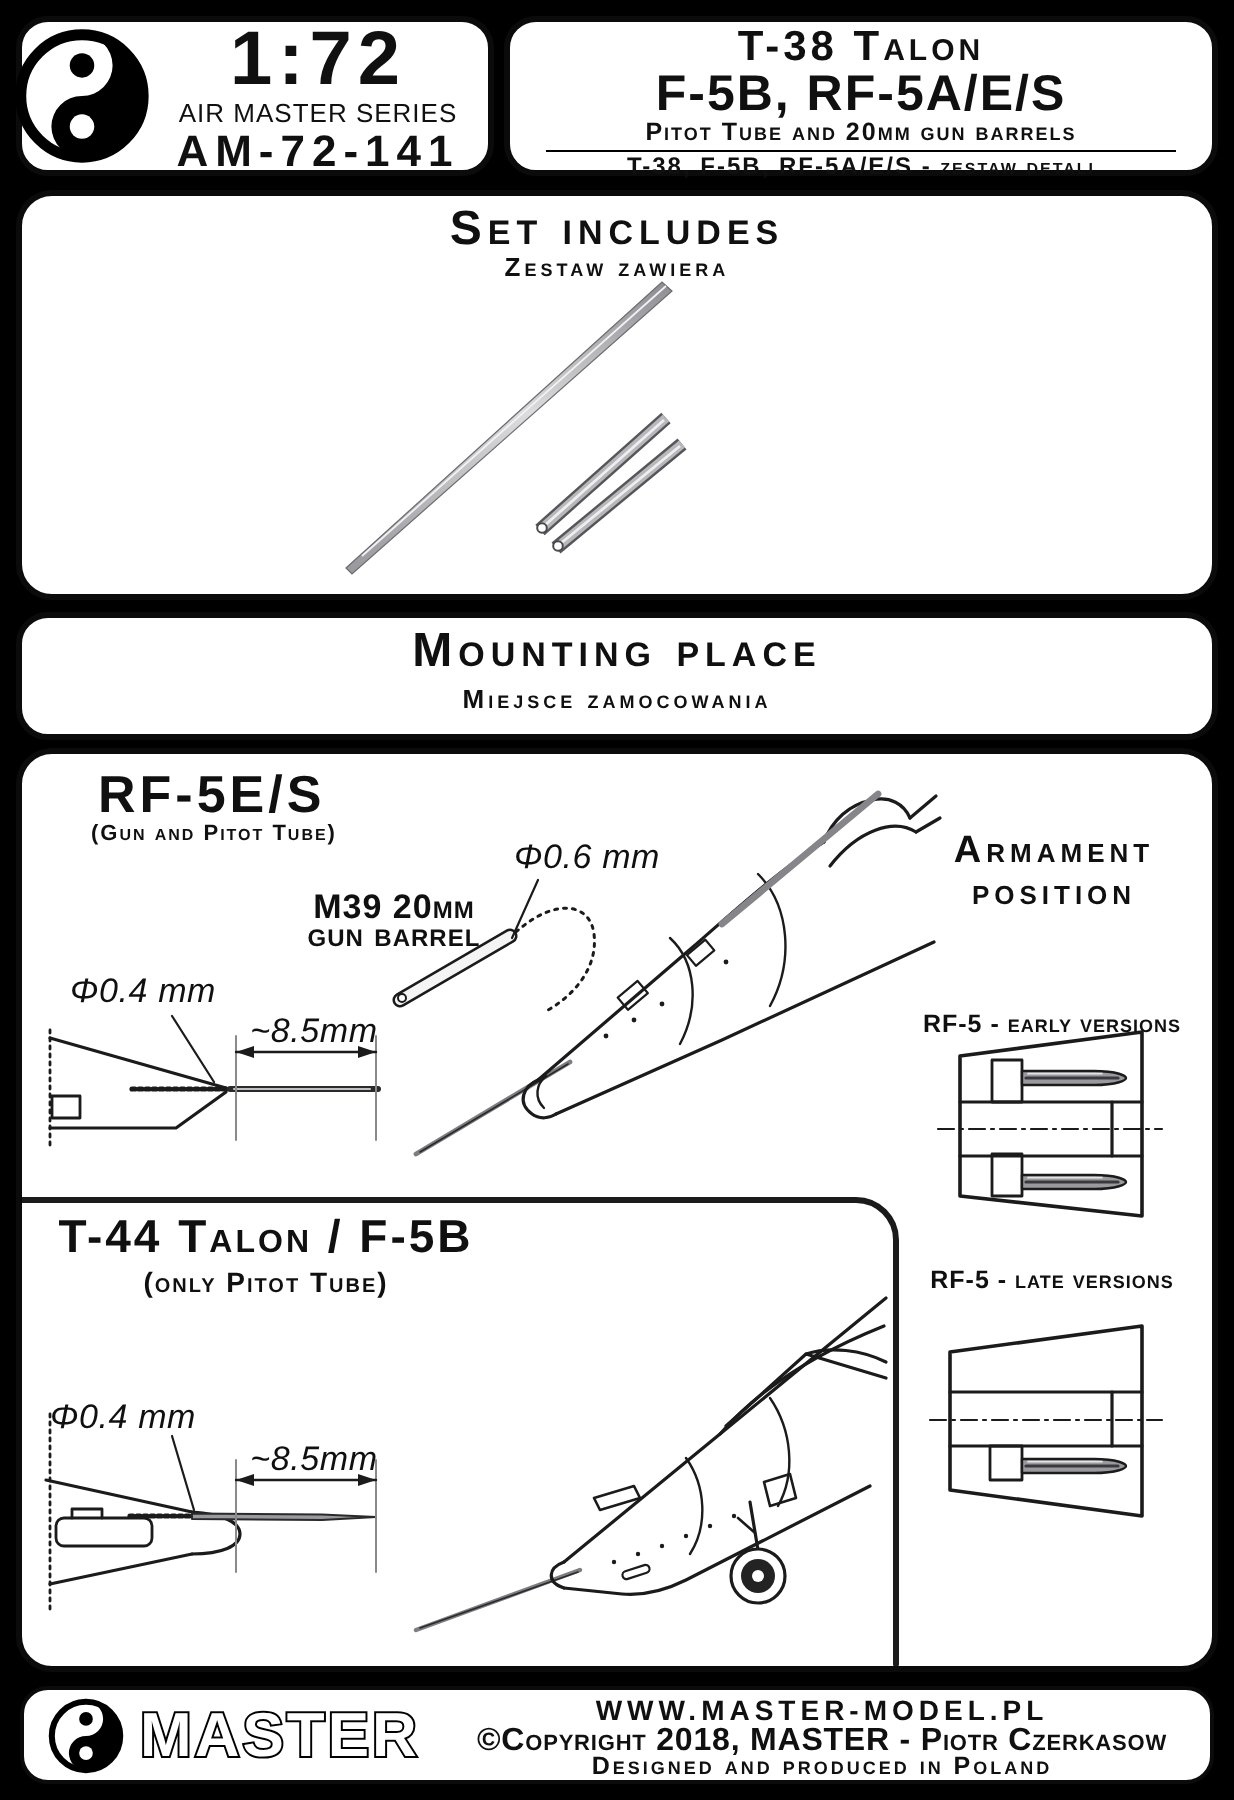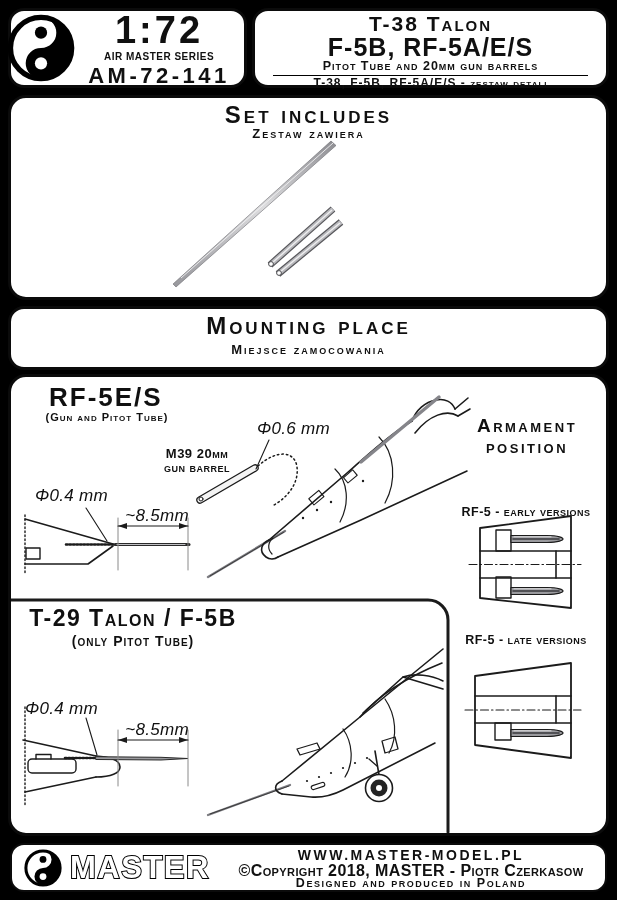--- a/index.html
+++ b/index.html
@@ -13,40 +13,40 @@
     position:absolute;background:#fff;border:3px solid #0b0b0b;
     box-sizing:border-box;
   }
   .sc{font-variant:small-caps;}
   .center{text-align:center;}
   .abs{position:absolute;}
   
   .hdr-left{left:8px;top:8px;width:239px;height:80px;border-radius:16px;}
   .hdr-left-text{position:absolute;left:62px;top:1px;width:172px;text-align:center;}
   .scale-txt{font-size:38px;font-weight:bold;letter-spacing:3px;line-height:37px;}
-  .series-txt{font-size:10px;font-weight:700;letter-spacing:.5px;line-height:15px;}
+  .series-txt{font-size:13px;font-weight:400;letter-spacing:.5px;line-height:15px;}
   .code-txt{font-size:22px;font-weight:800;letter-spacing:3.5px;line-height:23px;}
   .hdr-right{left:252px;top:8px;width:357px;height:80px;border-radius:16px;padding-top:2px;}
   .prod1{font-size:21px;font-weight:bold;letter-spacing:2px;line-height:22px;}
   .prod2{font-size:25px;font-weight:bold;letter-spacing:1px;line-height:25px;}
   .prod3{font-size:12.5px;font-weight:600;letter-spacing:1px;line-height:13px;}
   .prod-div{margin:2px 18px 1px 18px;border-top:1.6px solid #000;}
   .prod4{font-size:12px;font-weight:600;letter-spacing:1px;line-height:13px;}
   
   .panel-title{font-size:24px;font-weight:bold;letter-spacing:3px;line-height:24px;}
   .panel-sub{font-size:13px;font-weight:600;letter-spacing:2px;line-height:14px;}
   .set-box{left:8px;top:95px;width:601px;height:205px;border-radius:18px;padding-top:5px;}
   .mount-box{left:8px;top:306px;width:601px;height:64px;border-radius:16px;padding-top:5px;}
   .detail-box{left:8px;top:374px;width:601px;height:462px;border-radius:18px;}
   
   .rf5-title{left:38px;top:5px;font-size:26px;font-weight:600;letter-spacing:2px;}
   .rf5-sub{left:6px;top:34px;width:180px;font-size:11px;font-weight:600;letter-spacing:1px;}
   .dim{font-style:italic;font-size:17px;font-weight:500;letter-spacing:.3px;}
   .phi06{left:246px;top:42px;}
-  .m39{left:134px;top:70px;width:104px;font-size:13px;font-weight:600;letter-spacing:.5px;line-height:13.5px;}
+  .m39{left:134px;top:70px;width:104px;font-size:17px;font-weight:600;letter-spacing:.5px;line-height:13.5px;}
   .phi04-rf5{left:24px;top:109px;}
   .d85-rf5{left:108px;top:129px;width:76px;}
   .arm-title{left:436px;top:38px;width:160px;font-size:19px;font-weight:600;letter-spacing:2.5px;line-height:21px;}
   .arm-early{left:432px;top:128px;width:166px;font-size:12.5px;font-weight:600;letter-spacing:.5px;}
   .arm-late{left:432px;top:256px;width:166px;font-size:12.5px;font-weight:600;letter-spacing:.5px;}
   .t38-title{left:4px;top:228px;width:236px;font-size:23px;font-weight:600;letter-spacing:1.5px;}
   .t38-sub{left:4px;top:256px;width:236px;font-size:14px;font-weight:600;letter-spacing:1px;}
   .phi04-t38{left:14px;top:322px;}
   .d85-t38{left:108px;top:343px;width:76px;}
   .diagram-svg{position:absolute;left:0;top:0;}
@@ -256,21 +256,21 @@
   <div class="abs dim phi04-rf5">Φ0.4 mm</div>
   <div class="abs dim d85-rf5 center">~8.5mm</div>
 
   <div class="abs arm-title sc center">
     <div>Armament</div>
     <div>position</div>
   </div>
   <div class="abs arm-early sc center">RF-5 - early versions</div>
   <div class="abs arm-late sc center">RF-5 - late versions</div>
 
-  <div class="abs t38-title sc center">T-29 Talon / F-5B</div>
+  <div class="abs t38-title sc center">T-44 Talon / F-5B</div>
   <div class="abs t38-sub sc center">(only Pitot Tube)</div>
   <div class="abs dim phi04-t38">Φ0.4 mm</div>
   <div class="abs dim d85-t38 center">~8.5mm</div>
 </div>
 
 <div class="box footer-box">
   <svg class="abs" style="left:12px;top:4px" width="38" height="38" viewBox="0 0 100 100">
     <circle cx="50" cy="50" r="45" fill="#fff" stroke="#000" stroke-width="8"></circle>
     <path d="M50,5 A45,45 0 0 1 50,95 A22.5,22.5 0 0 1 50,50 A22.5,22.5 0 0 0 50,5 Z" fill="#000"></path>
     <circle cx="50" cy="27.5" r="9" fill="#000"></circle>

